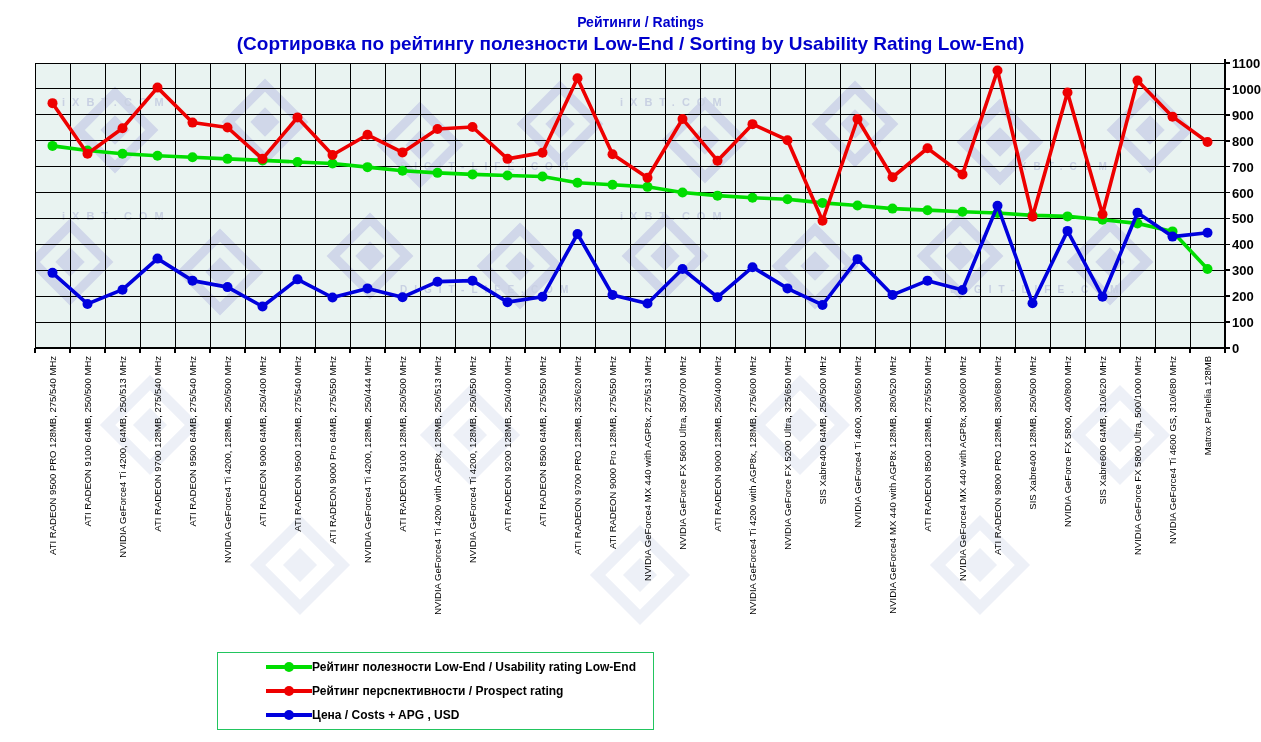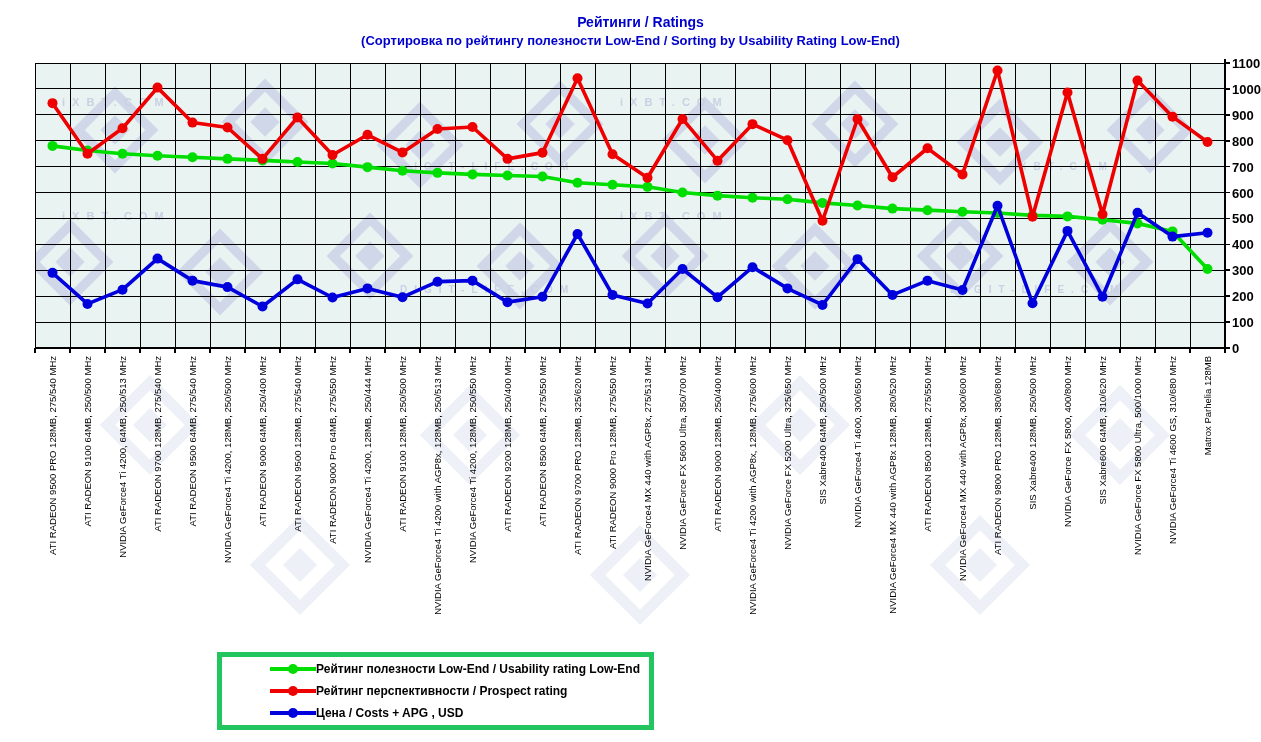--- a/index.html
+++ b/index.html
@@ -1,28 +1,28 @@
 <!DOCTYPE html>
 <html><head>
 <meta charset="utf-8">
 <style>
   html,body{margin:0;padding:0;background:#fff;}
   .canvas{position:relative;width:1261px;height:742px;background:#fff;overflow:hidden;
           font-family:"Liberation Sans",sans-serif;}
   .title{position:absolute;top:14px;left:0;right:0;text-align:center;
          color:#0000cc;font-weight:bold;font-size:14px;padding-left:20px;}
   .subtitle{position:absolute;top:33px;left:0;right:0;text-align:center;
-         color:#0000cc;font-weight:bold;font-size:13px;}
+         color:#0000cc;font-weight:bold;font-size:19px;}
   #plot{position:absolute;left:0;top:0;}
   .xlabel{position:absolute;white-space:nowrap;color:#000;
           font-size:9.5px;line-height:10px;
           transform:rotate(-90deg) translateX(-100%);transform-origin:0 0;}
   .ylabel{position:absolute;color:#000;font-weight:bold;font-size:13px;width:42px;text-align:left;}
   .legend{position:absolute;left:217px;top:652px;width:437px;height:78px;
-          background:#fff;border:5px solid #22c55e;box-sizing:border-box;
+          background:#fff;border:1px solid #22c55e;box-sizing:border-box;
           display:flex;flex-direction:column;justify-content:space-evenly;padding-left:48px;}
   .legend-row{display:flex;align-items:center;height:20px;}
   .lmark{position:relative;width:46px;height:14px;display:inline-block;flex:0 0 46px;}
   .lline{position:absolute;left:0;top:5px;width:46px;height:4px;}
   .ldot{position:absolute;left:18px;top:2px;width:10px;height:10px;border-radius:50%;}
   .ltext{font-size:12px;font-weight:bold;color:#000;white-space:nowrap;}
 </style>
 </head>
 <body>
 

